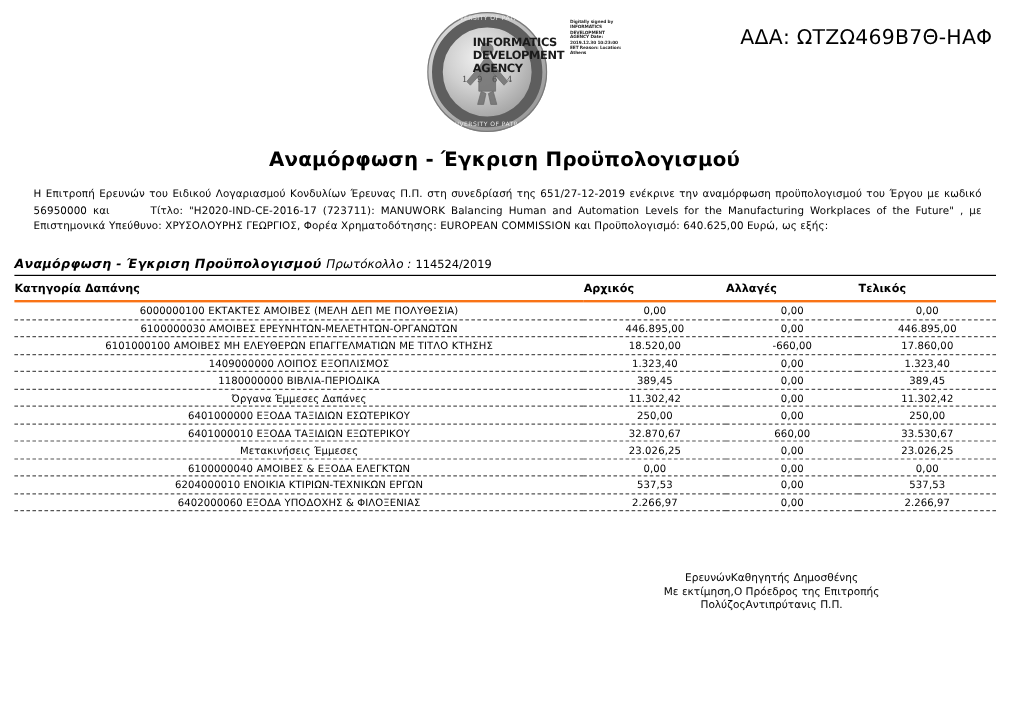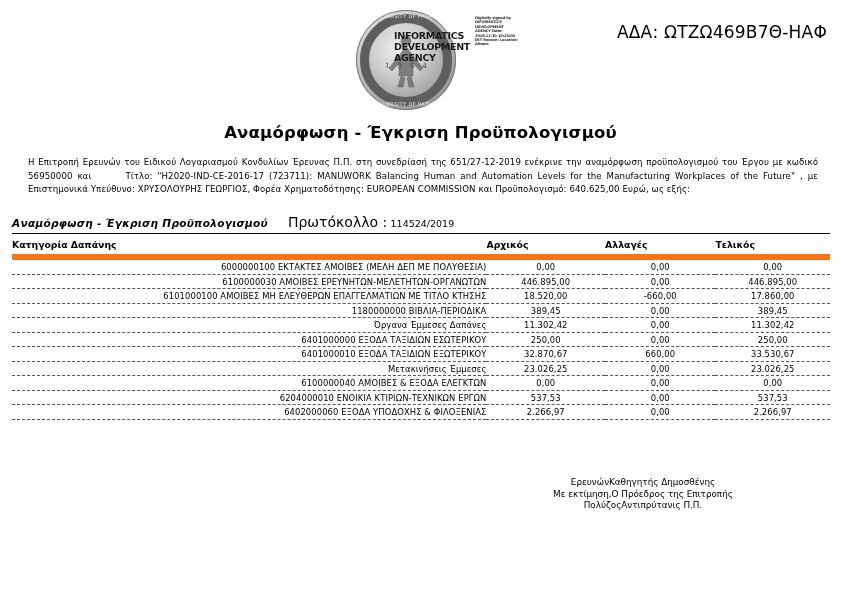--- a/index.html
+++ b/index.html
@@ -162,52 +162,53 @@
     padding-bottom: 3px;
     border-bottom: 1px solid #000;
     white-space: nowrap;
   }
   .section-head .sh-title {
     font-weight: bold;
     font-style: italic;
     letter-spacing: 0.3px;
   }
   .section-head .sh-proto {
-    font-size: 14px;
-    margin-left: 20px;
+    font-style: italic;
+    font-size: 10px;
+    margin-left: 4px;
   }
   .section-head .sh-protoval {
     font-size: 9.5px;
     font-style: normal;
   }
 
   table.budget {
     width: 100%;
     border-collapse: collapse;
     margin-top: 4px;
     font-size: 8.5px;
   }
   table.budget th {
     font-size: 9.3px;
     font-weight: bold;
     padding: 1px 0 4px 0;
-    border-bottom: 6px solid #f97316;
+    border-bottom: 2px solid #f97316;
     white-space: nowrap;
   }
   table.budget th.c-name { text-align: left; }
   table.budget th.c-num  { text-align: left; }
 
   table.budget td {
     padding: 2px 0 1.5px 0;
     border-bottom: 1px dashed #555;
     white-space: nowrap;
     font-size: 8.4px;
     letter-spacing: 0.1px;
   }
-  table.budget td.c-name { text-align: right; }
+  table.budget td.c-name { text-align: center; }
   table.budget td.c-num  { text-align: center; }
 
   col.w-name  { width: 58%; }
   col.w-init  { width: 14.5%; }
   col.w-chg   { width: 13.5%; }
   col.w-final { width: 14%; }
 
   
   .signature {
     position: absolute;
@@ -289,20 +290,26 @@
         <td class="c-num">0,00</td>
         <td class="c-num">446.895,00</td>
       </tr>
       <tr>
         <td class="c-name">6101000100 ΑΜΟΙΒΕΣ ΜΗ ΕΛΕΥΘΕΡΩΝ ΕΠΑΓΓΕΛΜΑΤΙΩΝ ΜΕ ΤΙΤΛΟ ΚΤΗΣΗΣ</td>
         <td class="c-num">18.520,00</td>
         <td class="c-num">-660,00</td>
         <td class="c-num">17.860,00</td>
       </tr>
       <tr>
+        <td class="c-name">1409000000 ΛΟΙΠΟΣ ΕΞΟΠΛΙΣΜΟΣ</td>
+        <td class="c-num">1.323,40</td>
+        <td class="c-num">0,00</td>
+        <td class="c-num">1.323,40</td>
+      </tr>
+      <tr>
         <td class="c-name">1180000000 ΒΙΒΛΙΑ-ΠΕΡΙΟΔΙΚΑ</td>
         <td class="c-num">389,45</td>
         <td class="c-num">0,00</td>
         <td class="c-num">389,45</td>
       </tr>
       <tr>
         <td class="c-name">Όργανα Έμμεσες Δαπάνες</td>
         <td class="c-num">11.302,42</td>
         <td class="c-num">0,00</td>
         <td class="c-num">11.302,42</td>

